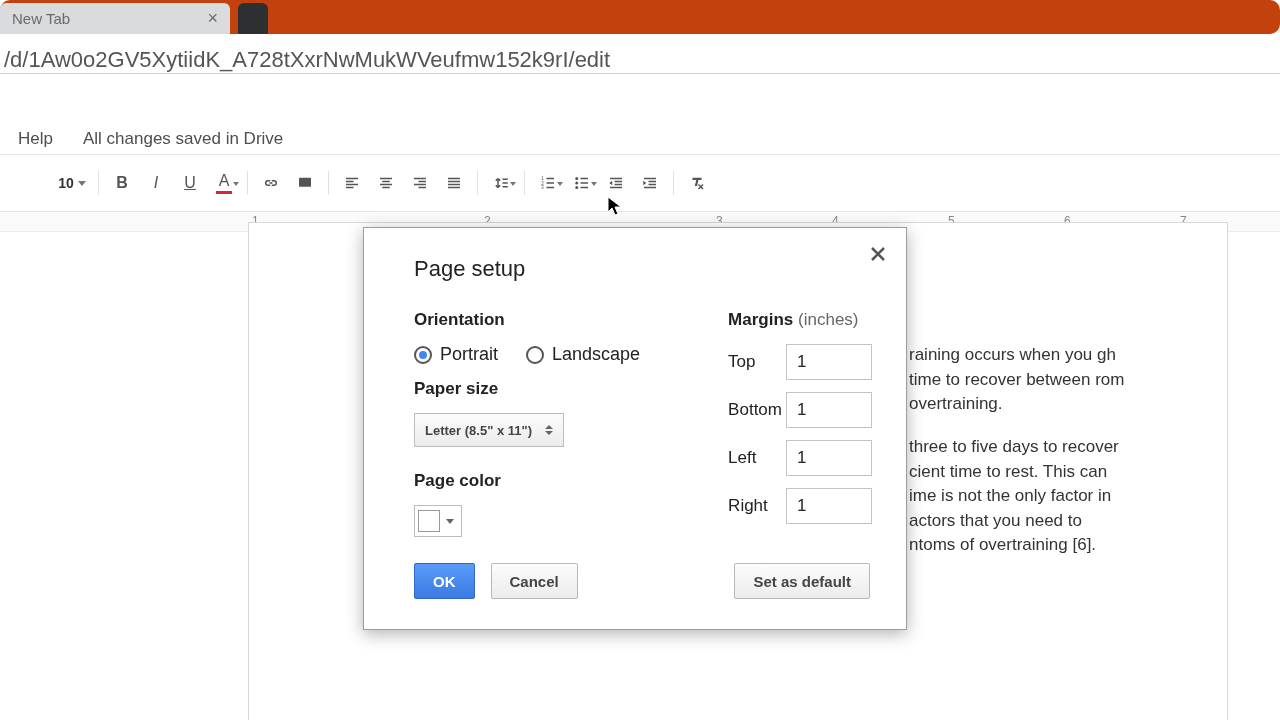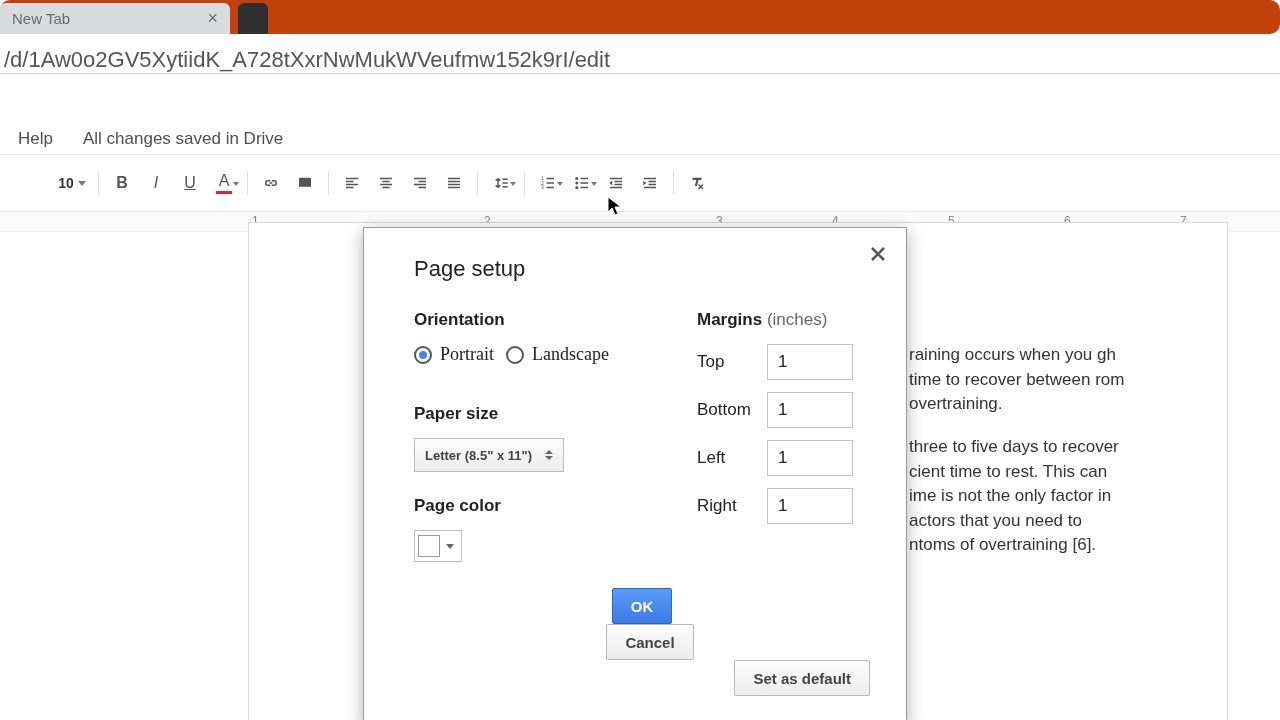--- a/index.html
+++ b/index.html
@@ -39,36 +39,36 @@
   
   .overlay-cursor { position: absolute; left: 607px; top: 196px; width: 16px; height: 22px; z-index: 20; }
   .dialog { position: absolute; left: 363px; top: 227px; width: 544px; background: #fff; border: 1px solid #9c9c9c; box-shadow: 0 4px 16px rgba(0,0,0,0.3); padding: 28px 36px 30px 50px; z-index: 10; }
   .dialog .close-btn { position: absolute; right: 20px; top: 18px; cursor: pointer; color: #555; }
   .dialog h1 { font-size: 22px; font-weight: normal; color: #222; margin-bottom: 28px; }
   .dlg-body { display: flex; gap: 60px; }
   .colL { flex: 1; }
   .colR { flex: 1; margin-left: 28px; }
   .sec-label { font-weight: bold; font-size: 17px; color: #222; margin-bottom: 14px; }
   .sec-label .unit { font-weight: normal; color: #666; }
-  .radios { display: flex; gap: 12px; margin-bottom: 39px; align-items: center; font-family: Liberation Serif, serif; }
+  .radios { display: flex; gap: 28px; margin-bottom: 14px; align-items: center; }
   .radio { display: flex; align-items: center; gap: 8px; font-size: 18px; color: #222; }
   .radio .dot { width: 18px; height: 18px; border-radius: 50%; border: 2px solid #555; display: flex; align-items: center; justify-content: center; }
   .radio .dot.sel::after { content: ""; width: 8px; height: 8px; border-radius: 50%; background: #4285f4; display: block; }
   .paper-select { width: 150px; height: 34px; border: 1px solid #bcbcbc; background: linear-gradient(#fcfcfc,#ececec); font-size: 13px; font-weight: bold; color: #444; display: flex; align-items: center; padding: 0 10px; position: relative; margin-bottom: 24px; }
   .paper-select .arr { margin-left: auto; display: flex; flex-direction: column; gap: 2px; }
   .paper-select .arr span { width: 0; height: 0; border-left: 4px solid transparent; border-right: 4px solid transparent; }
   .paper-select .arr .up { border-bottom: 4px solid #666; }
   .paper-select .arr .dn { border-top: 4px solid #666; }
   .color-swatch { width: 48px; height: 32px; border: 1px solid #bcbcbc; display: flex; align-items: center; padding: 3px; gap: 4px; }
   .color-swatch .sw { width: 22px; height: 22px; border: 1px solid #999; background: #fff; }
   .color-swatch .dn { width: 0; height: 0; border-left: 4px solid transparent; border-right: 4px solid transparent; border-top: 5px solid #666; margin-left: 2px; }
-  .margin-row { display: flex; align-items: center; margin-bottom: 12px; gap: 12px; }
+  .margin-row { display: flex; align-items: center; margin-bottom: 12px; gap: 0; }
   .margin-row label { width: 58px; font-size: 17px; color: #222; }
   .margin-row input { width: 86px; height: 36px; border: 1px solid #c3c3c3; padding: 0 10px; font-size: 17px; color: #222; }
-  .dlg-buttons { display: flex; align-items: center; margin-top: 26px; flex-direction: column; }
+  .dlg-buttons { display: flex; align-items: center; margin-top: 26px; }
   .btn { height: 36px; padding: 0 18px; border: 1px solid #b8b8b8; background: linear-gradient(#fcfcfc,#ececec); font-size: 15px; font-weight: bold; color: #444; display: flex; align-items: center; cursor: pointer; border-radius: 2px; }
   .btn.primary { background: linear-gradient(#5b9bf8,#3a7ae4); color: #fff; border-color: #2f67c8; }
   .btn + .btn { margin-left: 16px; }
   .btn.right { margin-left: auto; }
 </style>
 </head>
 <body>
 
 <div class="tabbar">
   <div class="tab">

